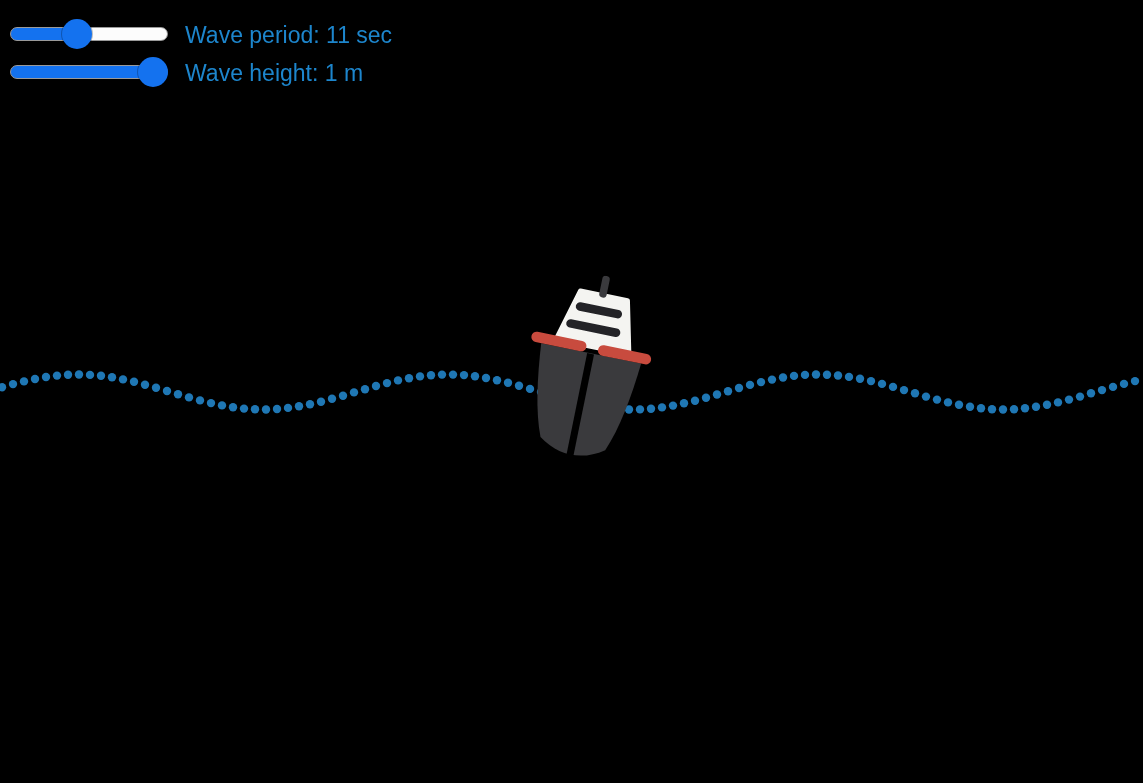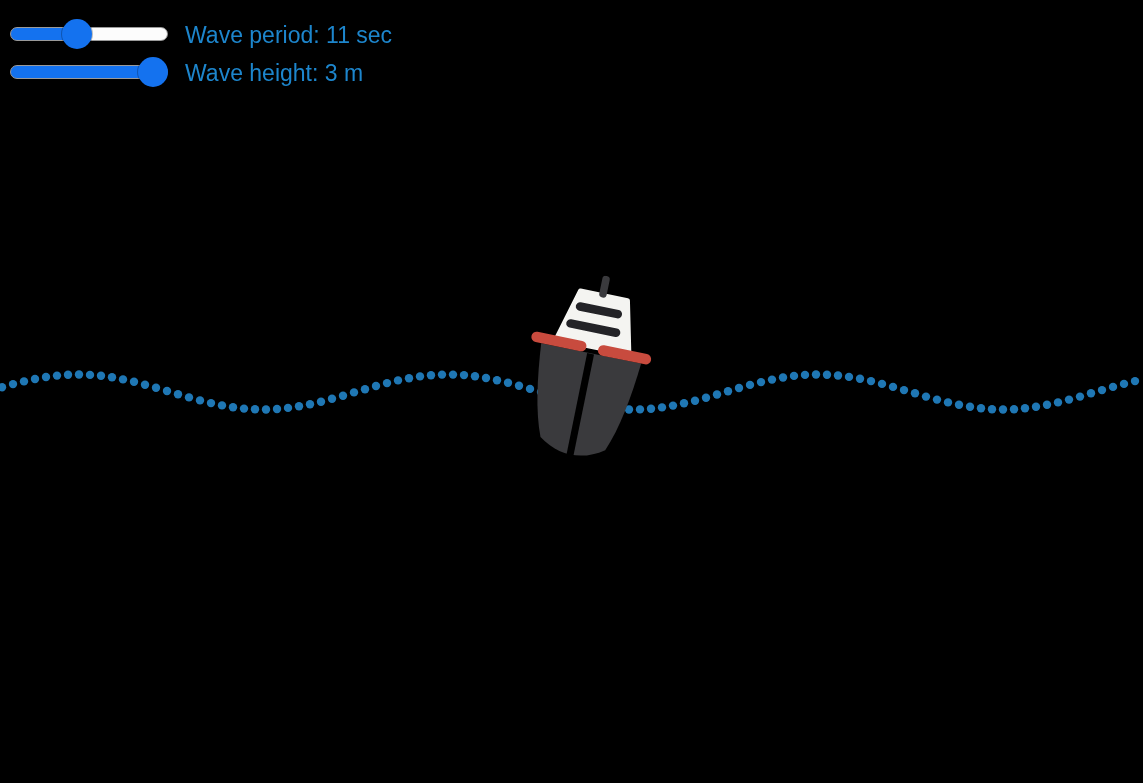--- a/index.html
+++ b/index.html
@@ -172,16 +172,16 @@
     <div class="slider" id="wave-period-slider" role="slider">
       <div class="slider-track" style="background: linear-gradient(to right, rgb(20, 114, 239) 0%, rgb(20, 114, 239) 41%, rgb(252, 252, 252) 41%, rgb(252, 252, 252) 100%);"></div>
       <div class="slider-thumb" style="left: 52.48px;"></div>
     </div>
     <div class="control-label" id="wave-period-label">Wave period: 11 sec</div>
 
     <div class="slider" id="wave-height-slider" role="slider">
       <div class="slider-track" style="background: linear-gradient(to right, rgb(20, 114, 239) 0%, rgb(20, 114, 239) 100%, rgb(252, 252, 252) 100%, rgb(252, 252, 252) 100%);"></div>
       <div class="slider-thumb" style="left: 128px;"></div>
     </div>
-    <div class="control-label" id="wave-height-label">Wave height: 3 m</div>
+    <div class="control-label" id="wave-height-label">Wave height: 1 m</div>
 
   </div>
 </div>
 
 </body></html>

